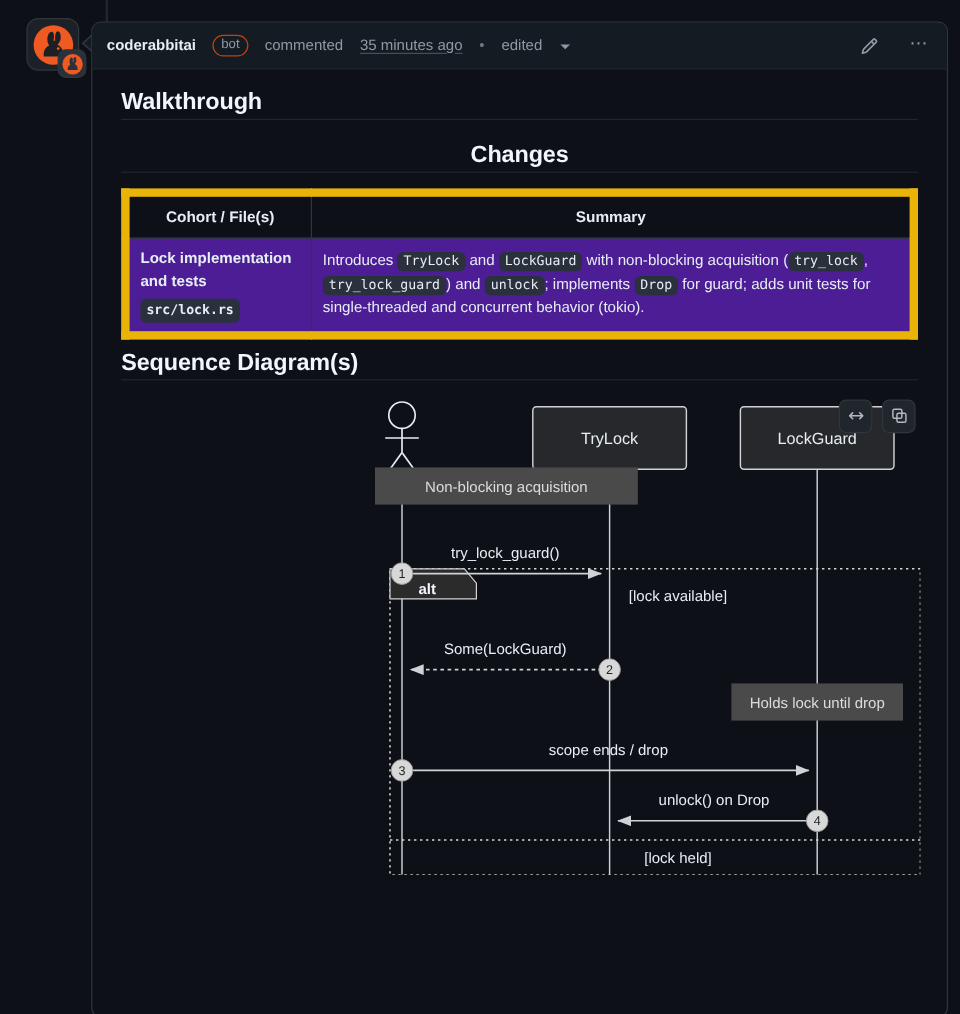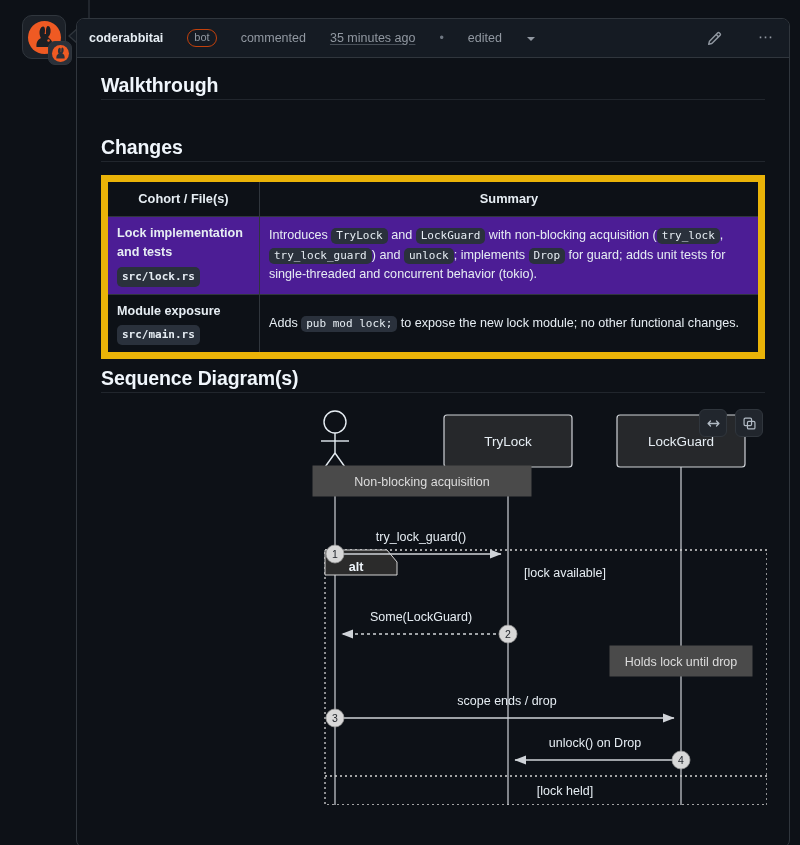--- a/index.html
+++ b/index.html
@@ -65,21 +65,21 @@
   }
 
   .comment-header {
     height: 39px; display: flex; align-items: center;
     padding: 0 12px 0 12px;
     background: #151b23;
     border-bottom: 1px solid #30363d;
     border-radius: 7px 7px 0 0;
     font-size: 12.5px;
     color: #9198a1;
-    gap: 24px;
+    gap: 14px;
   }
   .author { color: #e6edf3; font-weight: bold; font-size: 12.5px; }
   .bot-badge {
     border: 1px solid #c2410c; border-radius: 20px;
     padding: 1px 6px 2px; font-size: 11px; color: #9198a1; line-height: 1.2;
   }
   .ts { text-decoration: underline; text-decoration-color:#484f58; text-underline-offset: 2px; }
   .dot-sep { color: #6e7681; }
   .caret {
     width: 0; height: 0; margin-left: 1px; margin-top: 2px;
@@ -91,21 +91,21 @@
   .kebab { letter-spacing: 1px; font-size: 15px; line-height: 1; margin-left: 6px; margin-bottom:4px;}
 
   
   .comment-body { padding: 16px 24px 8px 24px; }
 
   h2.md {
     font-size: 19.5px; font-weight: bold; color: #f0f6fc;
     margin: 0 0 6px 0; padding-bottom: 2px;
     border-bottom: 1px solid #21262d; letter-spacing: -0.1px;
   }
-  h2.md.second { margin-top: 36px; }
+  h2.md.second { margin-top: 18px; text-align: center; }
   h2.md.third  { margin-top: 8px; }
 
   p.md {
     font-size: 13.3px; line-height: 1.58; color: #e6edf3;
     margin: 10px 0 0 0;
   }
 
   
   table.changes {
     border-collapse: collapse; width: 100%;
@@ -220,27 +220,20 @@
           </tr>
         </thead>
         <tbody>
           <tr class="r-odd">
             <td class="cohort">
               <span>Lock implementation and tests</span>
               <br><code class="ic fname">src/lock.rs</code>
             </td>
             <td class="summary">Introduces <code class="ic">TryLock</code> and <code class="ic">LockGuard</code> with non-blocking acquisition (<code class="ic">try_lock</code>, <code class="ic">try_lock_guard</code>) and <code class="ic">unlock</code>; implements <code class="ic">Drop</code> for guard; adds unit tests for single-threaded and concurrent behavior (tokio).</td>
           </tr>
-          <tr class="r-even">
-            <td class="cohort">
-              <span>Module exposure</span>
-              <br><code class="ic fname">src/main.rs</code>
-            </td>
-            <td class="summary">Adds <code class="ic">pub mod lock;</code> to expose the new lock module; no other functional changes.</td>
-          </tr>
         </tbody>
       </table>
 
       <h2 class="md third">Sequence Diagram(s)</h2>
 
       <div class="diagram-wrap">
 
         <div class="diagram-tools">
           <div class="tool-btn">
             <svg width="15" height="15" viewBox="0 0 16 16" fill="none" stroke="currentColor" stroke-width="1.4" stroke-linecap="round" stroke-linejoin="round" aria-hidden="true">

